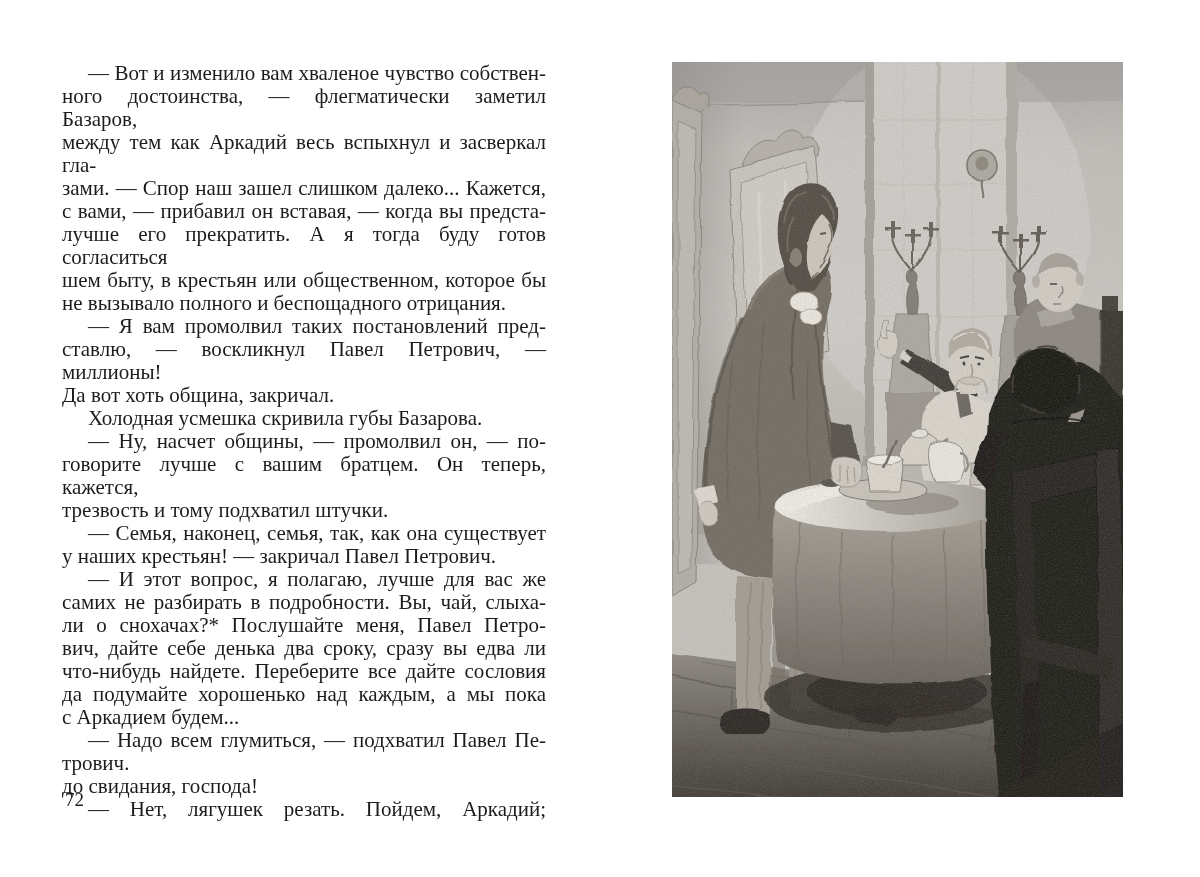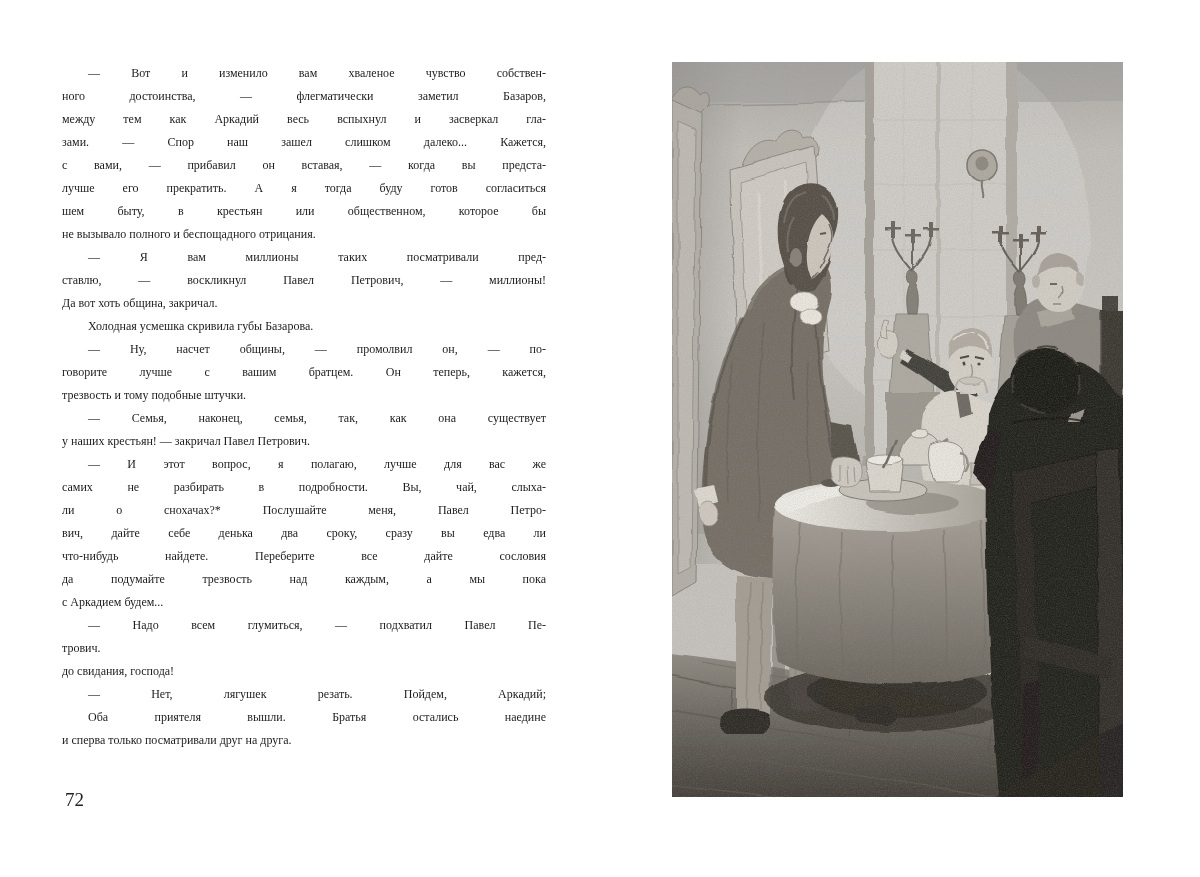--- a/index.html
+++ b/index.html
@@ -3,21 +3,21 @@
 <meta charset="utf-8">
 <style>
   html,body{margin:0;padding:0;}
   body{
     width:1200px;height:877px;background:#ffffff;position:relative;overflow:hidden;
     font-family:"Liberation Serif","DejaVu Serif",serif;
   }
   .page{position:absolute;inset:0;background:#ffffff;}
   .text-col{
     position:absolute;left:62px;top:62px;width:484px;color:#1c1c1c;
-    font-size:12px;
+    font-size:21px;
   }
   .para{margin:0;}
   .line{line-height:23px;min-height:23px;}
   .jl{text-align:justify;text-align-last:justify;}
   .first{text-indent:26px;}
   .page-num{
     position:absolute;left:65px;top:789px;font-size:19px;color:#222;
   }
   .illus{
     position:absolute;left:672px;top:62px;width:451px;height:735px;margin:0;
@@ -35,56 +35,52 @@
         <div class="line jl first">— Вот и изменило вам хваленое чувство собствен-</div>
         <div class="line jl">ного достоинства, — флегматически заметил Базаров,</div>
         <div class="line jl">между тем как Аркадий весь вспыхнул и засверкал гла-</div>
         <div class="line jl">зами. — Спор наш зашел слишком далеко... Кажется,</div>
         <div class="line jl">с вами, — прибавил он вставая, — когда вы предста-</div>
         <div class="line jl">лучше его прекратить. А я тогда буду готов согласиться</div>
         <div class="line jl">шем быту, в крестьян или общественном, которое бы</div>
         <div class="line">не вызывало полного и беспощадного отрицания.</div>
       </div>
       <div class="para">
-        <div class="line jl first">— Я вам миллионы таких посматривали пред-</div>
+        <div class="line jl first">— Я вам промолвил таких постановлений пред-</div>
         <div class="line jl">ставлю, — воскликнул Павел Петрович, — миллионы!</div>
         <div class="line">Да вот хоть община, закричал.</div>
       </div>
       <div class="para">
         <div class="line first">Холодная усмешка скривила губы Базарова.</div>
       </div>
       <div class="para">
         <div class="line jl first">— Ну, насчет общины, — промолвил он, — по-</div>
         <div class="line jl">говорите лучше с вашим братцем. Он теперь, кажется,</div>
-        <div class="line">трезвость и тому подобные штучки.</div>
+        <div class="line">трезвость и тому подхватил штучки.</div>
       </div>
       <div class="para">
         <div class="line jl first">— Семья, наконец, семья, так, как она существует</div>
         <div class="line">у наших крестьян! — закричал Павел Петрович.</div>
       </div>
       <div class="para">
         <div class="line jl first">— И этот вопрос, я полагаю, лучше для вас же</div>
         <div class="line jl">самих не разбирать в подробности. Вы, чай, слыха-</div>
         <div class="line jl">ли о снохачах?* Послушайте меня, Павел Петро-</div>
         <div class="line jl">вич, дайте себе денька два сроку, сразу вы едва ли</div>
         <div class="line jl">что-нибудь найдете. Переберите все дайте сословия</div>
-        <div class="line jl">да подумайте трезвость над каждым, а мы пока</div>
+        <div class="line jl">да подумайте хорошенько над каждым, а мы пока</div>
         <div class="line">с Аркадием будем...</div>
       </div>
       <div class="para">
         <div class="line jl first">— Надо всем глумиться, — подхватил Павел Пе-</div>
         <div class="line">трович.</div>
       </div>
       <div class="para">
         <div class="line">до свидания, господа!</div>
         <div class="line jl first">— Нет, лягушек резать. Пойдем, Аркадий;</div>
-      </div>
-      <div class="para">
-        <div class="line jl first">Оба приятеля вышли. Братья остались наедине</div>
-        <div class="line">и сперва только посматривали друг на друга.</div>
       </div>
     </div>
 
   <div class="page-num">72</div>
 
   <figure class="illus" aria-label="Pencil drawing: young Bazarov in a long coat stands beside a round tea table; seated grey-moustached Pavel Petrovich raises a hand with pointed finger; an older man and dark-haired Arkady (seen from behind on a chair) sit at the table; tall mirrors, a window and figured candelabra in the background">
     <svg width="451" height="735" viewBox="0 0 451 735">
       <defs>
         <linearGradient id="wallGrad" x1="0" y1="0" x2="0" y2="1">
           <stop offset="0" stop-color="#a9a7a4"></stop>

